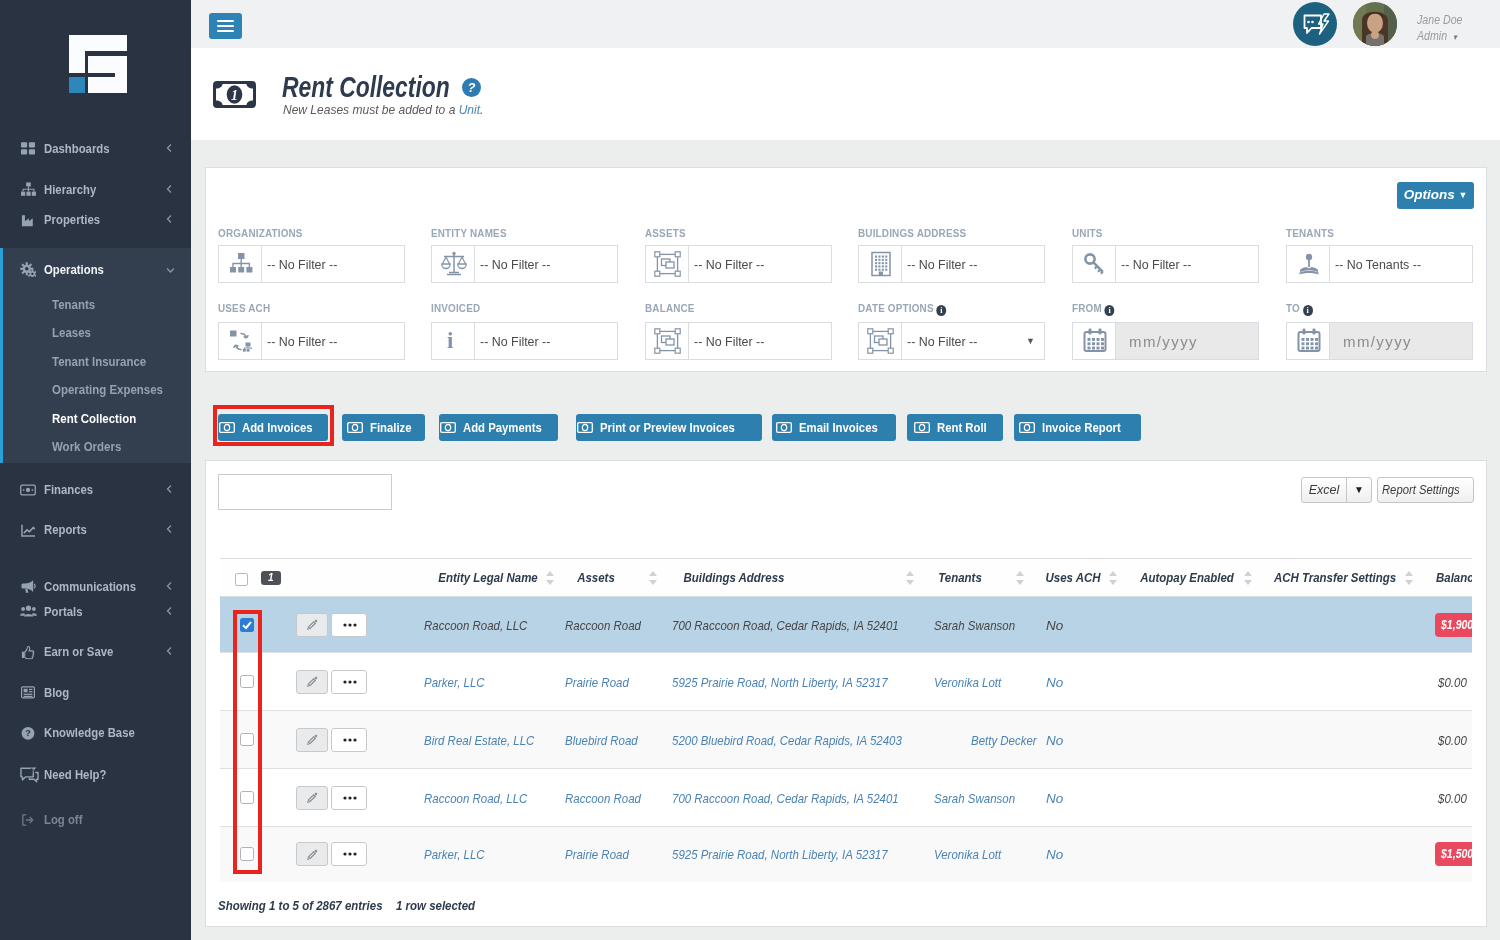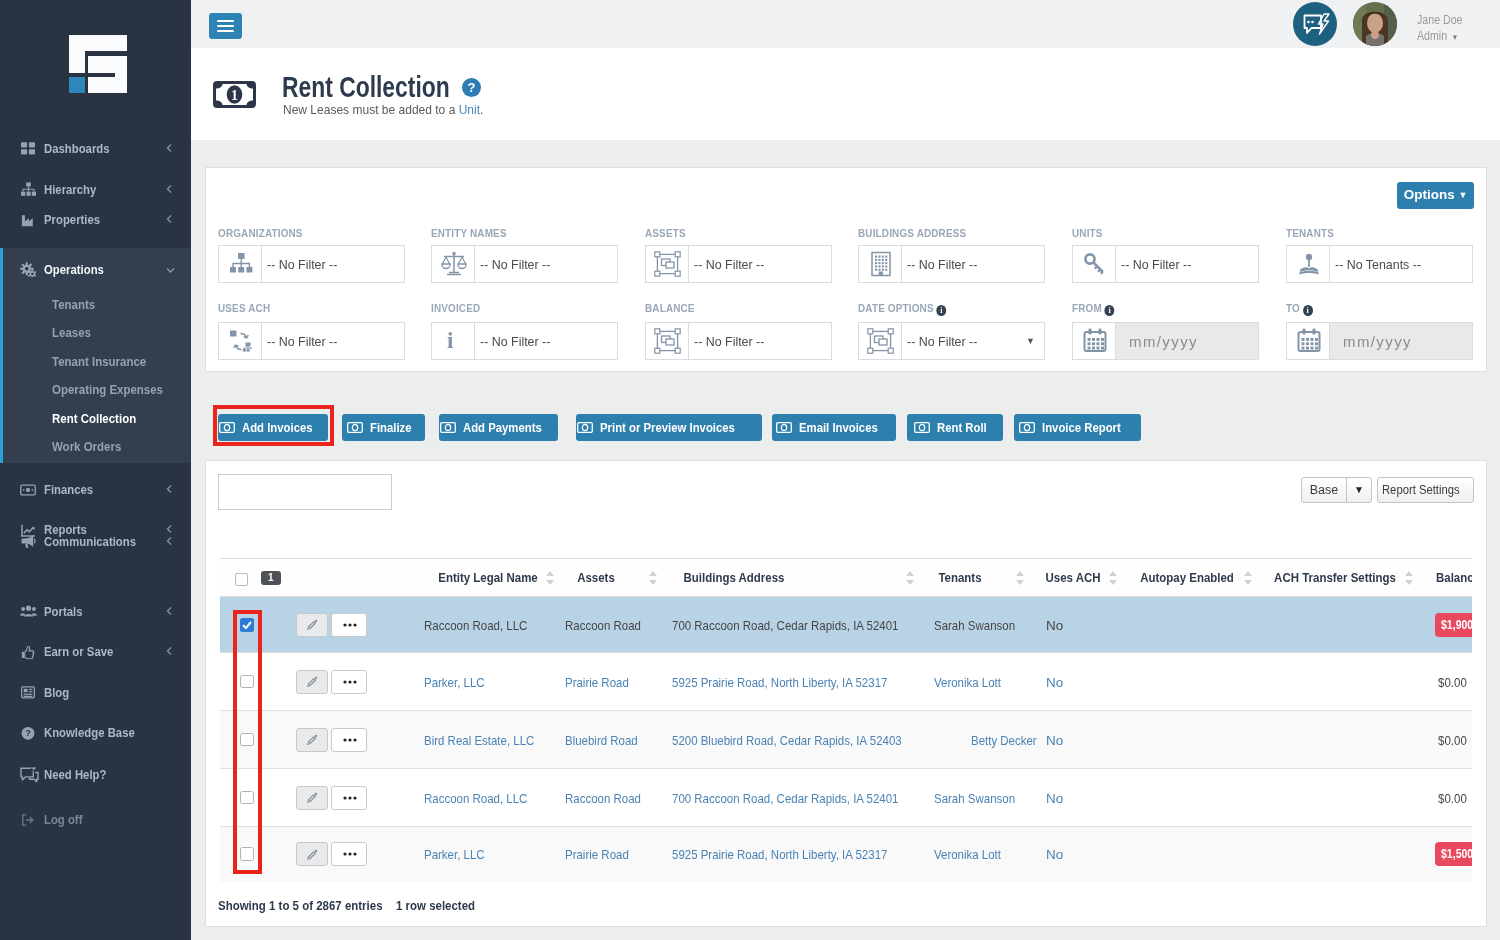--- a/index.html
+++ b/index.html
@@ -1,18 +1,18 @@
 <!DOCTYPE html>
 <html><head>
 <meta charset="utf-8">
 <style>
 * { margin:0; padding:0; box-sizing:border-box; }
 html,body { width:1500px; height:940px; overflow:hidden; }
 body { font-family:"Liberation Sans", sans-serif; position:relative; background:#eceded; }
-.abs { position:absolute; }
+.abs { position:absolute;font-style:italic; }
 #topbar { left:191px; top:0; width:1309px; height:48px; background:#f0f1f2; }
 #hamburger { left:209px; top:13px; width:33px; height:25.5px; background:#2d84b4; border-radius:3px; }
 #hamburger .bar { position:absolute; left:8px; width:17px; height:2.7px; background:#fff; border-radius:1px; }
 #titlebar { left:191px; top:48px; width:1309px; height:92px; background:#ffffff; }
 #pg-title { left:282px; top:70px; font-size:29.5px; font-weight:700; color:#2e3b4e; }
 #pg-sub { left:283px; top:101.5px; font-size:13.5px; color:#5a5a5a; }
 #pg-sub a { color:#4a84b8; text-decoration:none; }
 #help-circle { left:462px; top:78px; width:19px; height:19px; border-radius:50%; background:#2d7cb2; color:#fff; font-size:13px; font-weight:700; text-align:center; line-height:19px; }
 #user-name { left:1417px; top:13px; color:#9b9b9b; font-size:12.5px; line-height:15.5px; }
 #sidebar { left:0; top:0; width:191px; height:940px; background:#2a3342; }
@@ -196,21 +196,21 @@
       <span class="ni-icon"><svg width="15" height="14" viewBox="0 0 16 15">
           <path d="M1 1.5 V13.5 H15" stroke="#97a2b0" stroke-width="1.6" fill="none"></path>
           <path d="M3 10.5 L6.5 7 L9 9 L13.5 4" stroke="#97a2b0" stroke-width="1.7" fill="none"></path>
           <path d="M13.8 3.5 l1.5 3.2 -3.4 -0.7 z" fill="#97a2b0"></path>
         </svg></span>
       <span class="ni-text" style=""><span style="display:inline-block;transform:scaleX(0.84);transform-origin:0 50%;white-space:nowrap;">Reports</span></span>
       <span class="ni-chev"><svg width="6" height="9" viewBox="0 0 6 9">
           <path d="M5 1 L1.5 4.5 L5 8" stroke="#8a95a3" stroke-width="1.3" fill="none"></path>
         </svg></span>
     </div>
-<div class="nav-item" style="top:521px;text-align:center;">
+<div class="nav-item" style="top:566px;text-align:center;">
       <span class="ni-icon"><svg width="15" height="14" viewBox="0 0 16 15">
           <path d="M13 1 C10.5 3.5 7 4.5 4 4.5 L2 4.5 C1 4.5 0.5 5.3 0.5 6 L0.5 8.5 C0.5 9.2 1 10 2 10 L4 10 C7 10 10.5 11 13 13.5 Z" fill="#97a2b0"></path>
           <path d="M4.5 10.5 l0.8 4 2.6 0 -1 -4 z" fill="#97a2b0"></path>
           <path d="M14 5 a3 3 0 0 1 0 4.6" stroke="#97a2b0" stroke-width="1.3" fill="none"></path>
         </svg></span>
       <span class="ni-text" style=""><span style="display:inline-block;transform:scaleX(0.84);transform-origin:0 50%;white-space:nowrap;">Communications</span></span>
       <span class="ni-chev"><svg width="6" height="9" viewBox="0 0 6 9">
           <path d="M5 1 L1.5 4.5 L5 8" stroke="#8a95a3" stroke-width="1.3" fill="none"></path>
         </svg></span>
     </div>
@@ -512,21 +512,21 @@
         <ellipse cx="8" cy="5.5" rx="2.7" ry="3.1" fill="none" stroke="#fff" stroke-width="1.2"></ellipse>
       </svg><span style="display:inline-block;transform:scaleX(0.84);transform-origin:0 50%;white-space:nowrap;vertical-align:top;line-height:27.5px;">Rent Roll</span></div>
 <div class="act-btn" style="left:1014px;width:127px;"><svg width="16" height="11" viewBox="0 0 16 11" style="vertical-align:-1px;margin-right:7px;">
         <rect x="0.7" y="0.7" width="14.6" height="9.6" rx="1.2" fill="none" stroke="#fff" stroke-width="1.3"></rect>
         <ellipse cx="8" cy="5.5" rx="2.7" ry="3.1" fill="none" stroke="#fff" stroke-width="1.2"></ellipse>
       </svg><span style="display:inline-block;transform:scaleX(0.84);transform-origin:0 50%;white-space:nowrap;vertical-align:top;line-height:27.5px;">Invoice Report</span></div>
 </div>
 <div class="abs" id="red-box1"></div>
 <div class="abs" id="table-panel"></div>
 <div class="abs" id="search-box"></div>
-<div class="abs tool-btn" style="left:1301px; top:477px; width:46px; height:25.5px; line-height:24px; border-radius:3px 0 0 3px;">Base</div>
+<div class="abs tool-btn" style="left:1301px; top:477px; width:46px; height:25.5px; line-height:24px; border-radius:3px 0 0 3px;">Excel</div>
 <div class="abs tool-btn" style="left:1346px; top:477px; width:26px; height:25.5px; line-height:24px; border-radius:0 3px 3px 0; font-size:10px; color:#222;">▼</div>
 <div class="abs tool-btn" style="left:1377px; top:477px; width:97px; height:25.5px; line-height:24px; border-radius:3px;"><span style="display:inline-block;transform:scaleX(0.9);transform-origin:0 50%;white-space:nowrap;">Report Settings</span></div>
 <div class="abs" id="table-clip">
 <div style="position:absolute;left:0;top:0;width:1252.5px;height:39.5px;border-top:1px solid #d9dde0;border-bottom:1px solid #d9dde0;background:#fefefe;"></div>
 <div style="position:absolute;left:15px;top:15.5px;width:13px;height:13px;border:1px solid #b5bac0;border-radius:2px;background:#fff;"></div>
 <div style="position:absolute;left:41.5px;top:13px;width:19.5px;height:14px;background:#4e5256;border-radius:3px;color:#fff;font-size:10px;font-weight:bold;text-align:center;line-height:13.5px;">1</div>
 <div class="hdr-cell" style="left:268.5px;"><span style="display:inline-block;transform:scaleX(0.85);transform-origin:0 50%;white-space:nowrap;transform-origin:50% 50%;">Entity Legal Name</span></div>
 <div class="sort" style="left:326.5px;"></div>
 <div class="hdr-cell" style="left:376.5px;"><span style="display:inline-block;transform:scaleX(0.85);transform-origin:0 50%;white-space:nowrap;transform-origin:50% 50%;">Assets</span></div>
 <div class="sort" style="left:429.5px;"></div>

